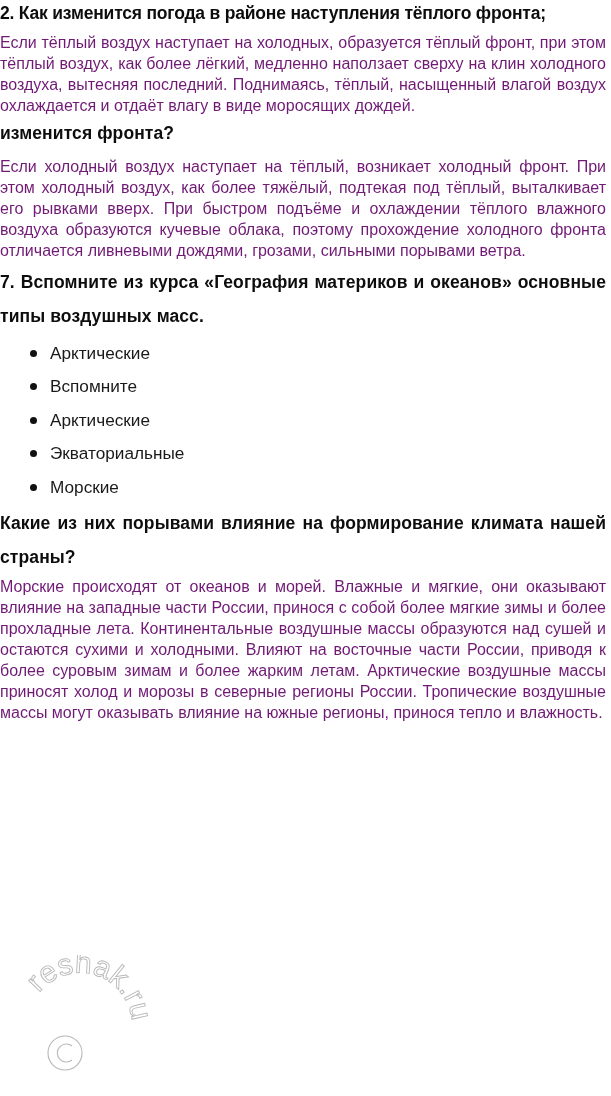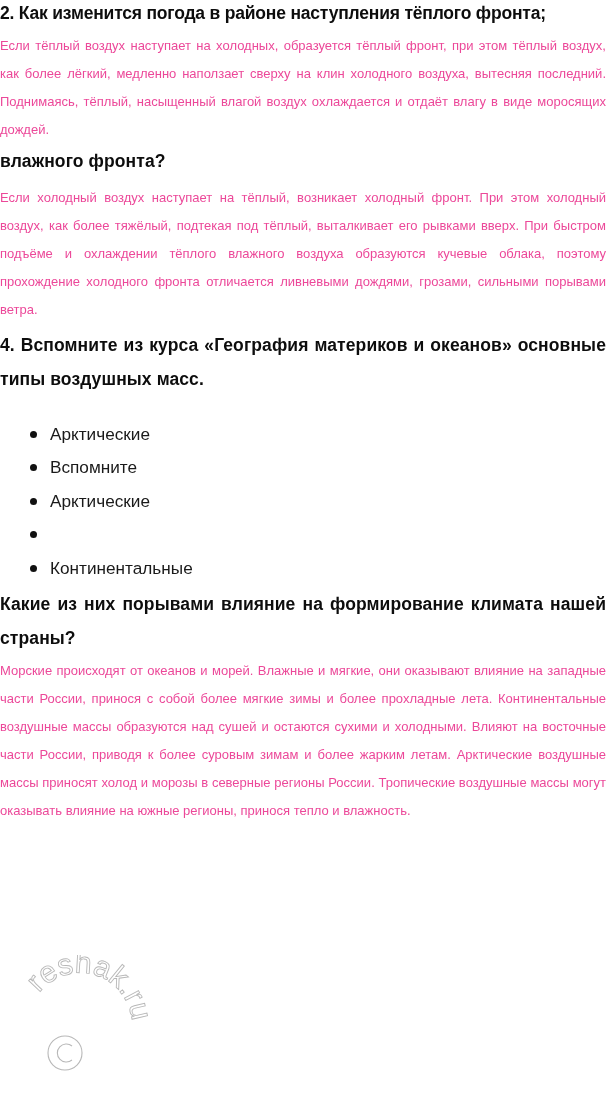--- a/index.html
+++ b/index.html
@@ -34,32 +34,32 @@
     .heading.first {
       margin-top: -4px;
       white-space: nowrap;
       letter-spacing: -0.2px;
     }
     .heading.just-full {
       text-align-last: left;
     }
     .body-text {
       margin: 0;
-      font-size: 13px;
-      line-height: 28px;
-      color: #ec4899;
+      font-size: 16px;
+      line-height: 21px;
+      color: #701a75;
       text-align: justify;
       text-align-last: left;
     }
     .gap-s { height: 2px; }
     .gap-m { height: 6px; }
     .gap-l { height: 4px; }
     ul.masses {
       list-style: none;
-      margin: 22px 0 0 0;
+      margin: 4px 0 0 0;
       padding: 0;
     }
     ul.masses li {
       position: relative;
       height: 33.4px;
       line-height: 33.4px;
       font-size: 17.2px;
       padding-left: 50px;
       color: #1a1a1a;
     }
@@ -83,33 +83,33 @@
   </style>
 </head>
 <body>
 
 <div class="page">
 
   <h2 class="heading first">2. Как изменится погода в районе наступления тёплого фронта;</h2>
   <div class="gap-s"></div>
   <p class="body-text">Если тёплый воздух наступает на холодных, образуется тёплый фронт, при этом тёплый воздух, как более лёгкий, медленно наползает сверху на клин холодного воздуха, вытесняя последний. Поднимаясь, тёплый, насыщенный влагой воздух охлаждается и отдаёт влагу в виде моросящих дождей.</p>
 
-  <h3 class="heading">влажного фронта?</h3>
+  <h3 class="heading">изменится фронта?</h3>
   <div class="gap-m"></div>
   <p class="body-text">Если холодный воздух наступает на тёплый, возникает холодный фронт. При этом холодный воздух, как более тяжёлый, подтекая под тёплый, выталкивает его рывками вверх. При быстром подъёме и охлаждении тёплого влажного воздуха образуются кучевые облака, поэтому прохождение холодного фронта отличается ливневыми дождями, грозами, сильными порывами ветра.</p>
 
   <div class="gap-l"></div>
-  <h2 class="heading just-full">4. Вспомните из курса «География материков и океанов» основные типы воздушных масс.</h2>
+  <h2 class="heading just-full">7. Вспомните из курса «География материков и океанов» основные типы воздушных масс.</h2>
 
   <ul class="masses">
     <li><span class="bullet"></span><span>Арктические</span></li>
     <li><span class="bullet"></span><span>Вспомните</span></li>
     <li><span class="bullet"></span><span>Арктические</span></li>
-    <li><span class="bullet"></span></li>
-    <li><span class="bullet"></span><span>Континентальные</span></li>
+    <li><span class="bullet"></span><span>Экваториальные</span></li>
+    <li><span class="bullet"></span><span>Морские</span></li>
   </ul>
 
   <div class="gap-s"></div>
   <h3 class="heading just-full">Какие из них порывами влияние на формирование климата нашей страны?</h3>
   <div class="gap-s"></div>
   <p class="body-text">Морские происходят от океанов и морей. Влажные и мягкие, они оказывают влияние на западные части России, принося с собой более мягкие зимы и более прохладные лета. Континентальные воздушные массы образуются над сушей и остаются сухими и холодными. Влияют на восточные части России, приводя к более суровым зимам и более жарким летам. Арктические воздушные массы приносят холод и морозы в северные регионы России. Тропические воздушные массы могут оказывать влияние на южные регионы, принося тепло и влажность.</p>
 
 </div>
 
 <svg class="watermark" viewBox="0 0 150 140" xmlns="http://www.w3.org/2000/svg">

